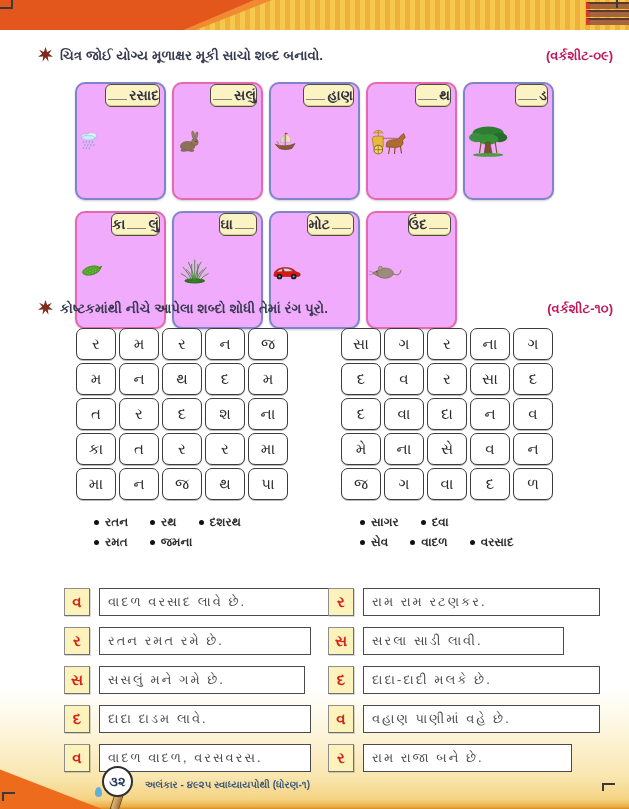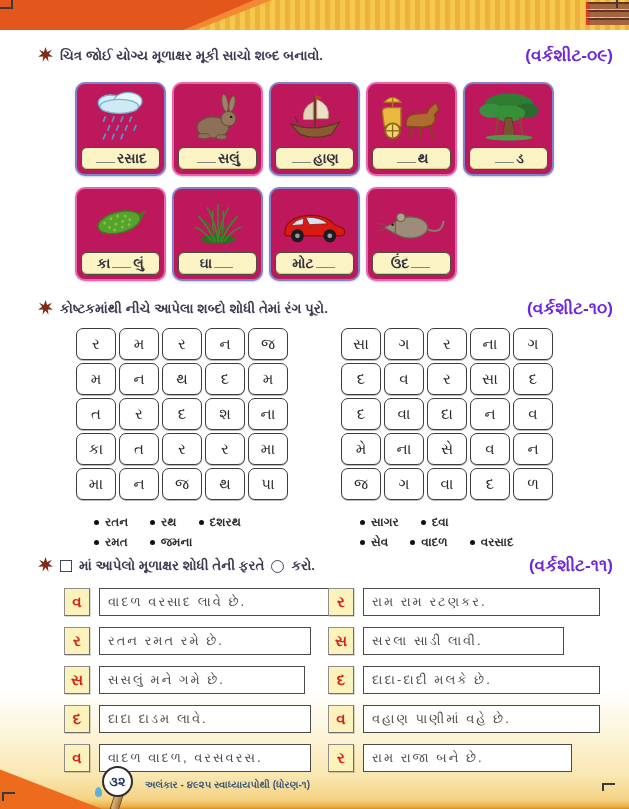--- a/index.html
+++ b/index.html
@@ -22,29 +22,29 @@
   .cm{position:absolute;z-index:4;}
   .cm-tl{left:0;top:0;width:13px;height:9px;border-bottom:2px solid #3a3a3a;border-right:2px solid #3a3a3a;}
   .cm-tr{right:11px;top:0;width:2px;height:8px;background:#3a3a3a;}
   .cm-bl{left:2px;bottom:8px;width:13px;height:9px;border-top:2px solid #3a3a3a;border-left:2px solid #3a3a3a;}
   .cm-br{right:14px;bottom:18px;width:13px;height:8px;border-top:2px solid #3a3a3a;border-left:2px solid #3a3a3a;}
 
   
   .sec{position:absolute;left:38px;right:16px;height:20px;display:flex;align-items:center;gap:7px;z-index:2;}
   .sec-title{font-weight:bold;font-size:13.5px;color:#3a3a52;}
   .grow{flex:1;}
-  .ws-label{font-weight:bold;font-size:17px;color:#6d28d9;white-space:nowrap;}
+  .ws-label{font-weight:bold;font-size:13px;color:#be185d;white-space:nowrap;}
   .glyph-box{width:12px;height:12px;border:1.6px solid #46465a;display:inline-block;}
   .glyph-circle{width:13px;height:13px;border:1.6px solid #46465a;border-radius:50%;display:inline-block;}
 
   
   .cards{position:absolute;left:75px;top:82px;display:grid;z-index:2;
          grid-template-columns:repeat(5,91px);gap:11px 6px;}
-  .card{height:94px;background:#be185d;border:2px solid;border-radius:10px;
-        display:flex;flex-direction:column;box-shadow:0 1px 2px rgba(60,60,120,.25);}
+  .card{height:118px;background:#f0abfc;border:2px solid;border-radius:10px;
+        display:flex;flex-direction:row;box-shadow:0 1px 2px rgba(60,60,120,.25);}
   .c-blue{border-color:#8084c8;}
   .c-pink{border-color:#e668ae;}
   .card-img{flex:1;display:flex;align-items:center;justify-content:center;overflow:hidden;}
   .word-box{margin:0 4px 4px;height:23px;background:#fbf3c4;border:1.6px solid #4c4c40;border-radius:6px;
             display:flex;align-items:center;justify-content:center;
             font-size:14px;font-weight:bold;color:#33333d;box-shadow:inset 0 -1px 0 #d8cc8a;}
   .blank{display:inline-block;width:19px;height:9px;border-bottom:1.6px solid #85857a;margin:0 2px;}
 
   
   .wsgrid{position:absolute;display:grid;grid-template-columns:repeat(5,40px);grid-auto-rows:32px;gap:3px;z-index:2;}
@@ -430,31 +430,20 @@
           <span class="dot"></span>
           <span>વાદળ</span>
         </span>
       <span class="wli">
           <span class="dot"></span>
           <span>વરસાદ</span>
         </span>
     </div>
   </div>
 
-  <div class="sec" style="top:556px">
-    <span><svg width="15" height="15" viewBox="0 0 20 20">
-          <path d="M10,0 L12.2,6.5 L18.5,3.5 L14.5,9 L20,13 L13,12.5 L14,19.5 L10,14 L6,19.5 L7,12.5 L0,13 L5.5,9 L1.5,3.5 L7.8,6.5 Z" fill="#7e2b1a"></path>
-        </svg></span>
-    <span class="glyph-box"></span>
-    <span class="sec-title">માં આપેલો મૂળાક્ષર શોધી તેની ફરતે</span>
-    <span class="glyph-circle"></span>
-    <span class="sec-title">કરો.</span>
-    <span class="grow"></span>
-    <span class="ws-label">(વર્કશીટ-૧૧)</span>
-  </div>
 
   <div class="srow" style="left:64px;top:588px">
     <div class="lbox">વ</div>
     <div class="sbox" style="width:248px">વાદળ વરસાદ લાવે છે.</div>
   </div>
   <div class="srow" style="left:64px;top:627px">
     <div class="lbox">ર</div>
     <div class="sbox" style="width:212px">રતન રમત રમે છે.</div>
   </div>
   <div class="srow" style="left:64px;top:666px">

